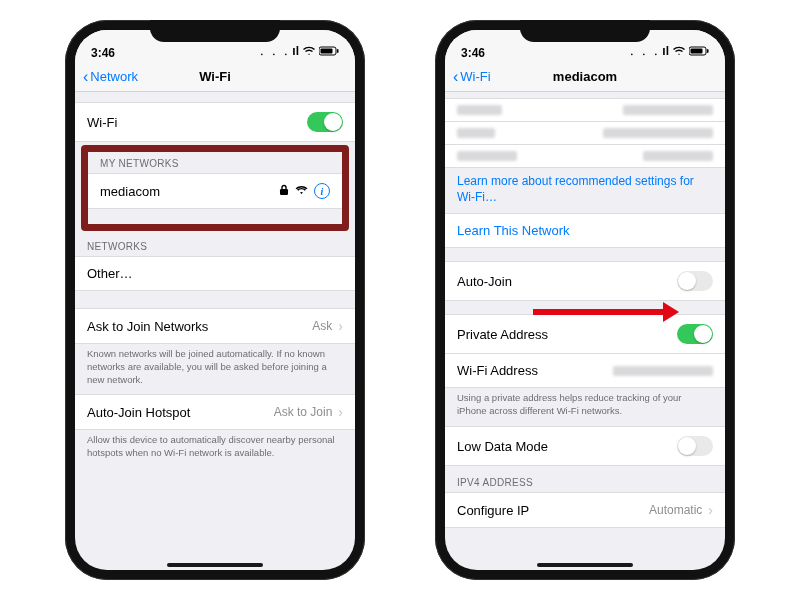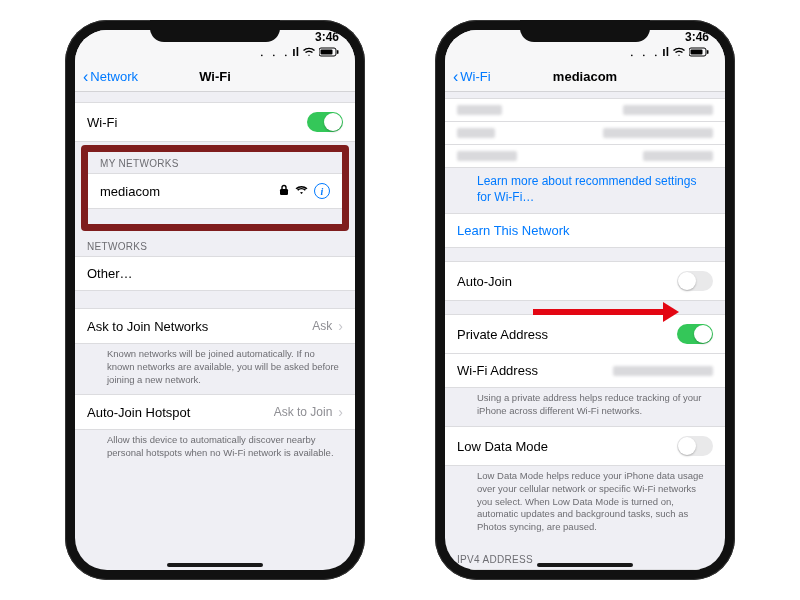--- a/index.html
+++ b/index.html
@@ -37,21 +37,20 @@
     border-bottom-left-radius: 14px;
     border-bottom-right-radius: 14px;
     z-index: 10;
   }
   .statusbar {
     height: 32px;
     display: flex; align-items: flex-end; justify-content: space-between;
     padding: 0 16px 2px 16px;
     font-size: 12px; font-weight: 600;
     background: #f7f7f8;
-    flex-direction: column;
   }
   .status-right { display:flex; gap:4px; align-items:center; font-size:12px;}
   .navbar {
     height: 30px;
     background: #f7f7f8;
     border-bottom: 1px solid #d3d3d6;
     display: flex; align-items: center;
     position: relative;
     padding: 0 8px;
   }
@@ -87,21 +86,21 @@
   }
   .toggle.on { background:#34c759; }
   .toggle.off { background:#e9e9ea; }
   .toggle::after {
     content:""; position:absolute; top:1px; width:18px; height:18px;
     background:#fff; border-radius:50%; box-shadow:0 1px 2px rgba(0,0,0,.25);
   }
   .toggle.on::after { right:1px; }
   .toggle.off::after { left:1px; }
   .footer-text {
-    font-size: 9.5px; color:#6d6d72; padding: 5px 12px 8px 12px; line-height:1.35;margin-left:20px;
+    font-size: 9.5px; color:#6d6d72; padding: 5px 12px 8px 12px; line-height:1.35;
   }
   .chevron { color:#c7c7cc; font-size:14px; }
   .highlight-box {
     border: 7px solid #7f1d1d;
     border-radius: 4px;
     margin: 4px 6px -2px 6px;
     padding-bottom: 16px;
   }
   .highlight-box .group-header { padding-top: 6px; }
   .info-circle {
@@ -282,21 +281,20 @@
         <span class="right">
             <span class="blurline" style="width:100px"></span>
           </span>
       </div>
       <div class="footer-text">Using a private address helps reduce tracking of your iPhone across different Wi-Fi networks.</div>
 
       <div class="cell">
         <span>Low Data Mode</span>
         <span class="toggle off"></span>
       </div>
-      <div class="footer-text">Low Data Mode helps reduce your iPhone data usage over your cellular network or specific Wi-Fi networks you select. When Low Data Mode is turned on, automatic updates and background tasks, such as Photos syncing, are paused.</div>
 
       <div class="group-header">IPV4 ADDRESS</div>
       <div class="cell">
         <span>Configure IP</span>
         <span class="right">
           <span>Automatic</span>
           <span class="chevron">›</span>
         </span>
       </div>
 

